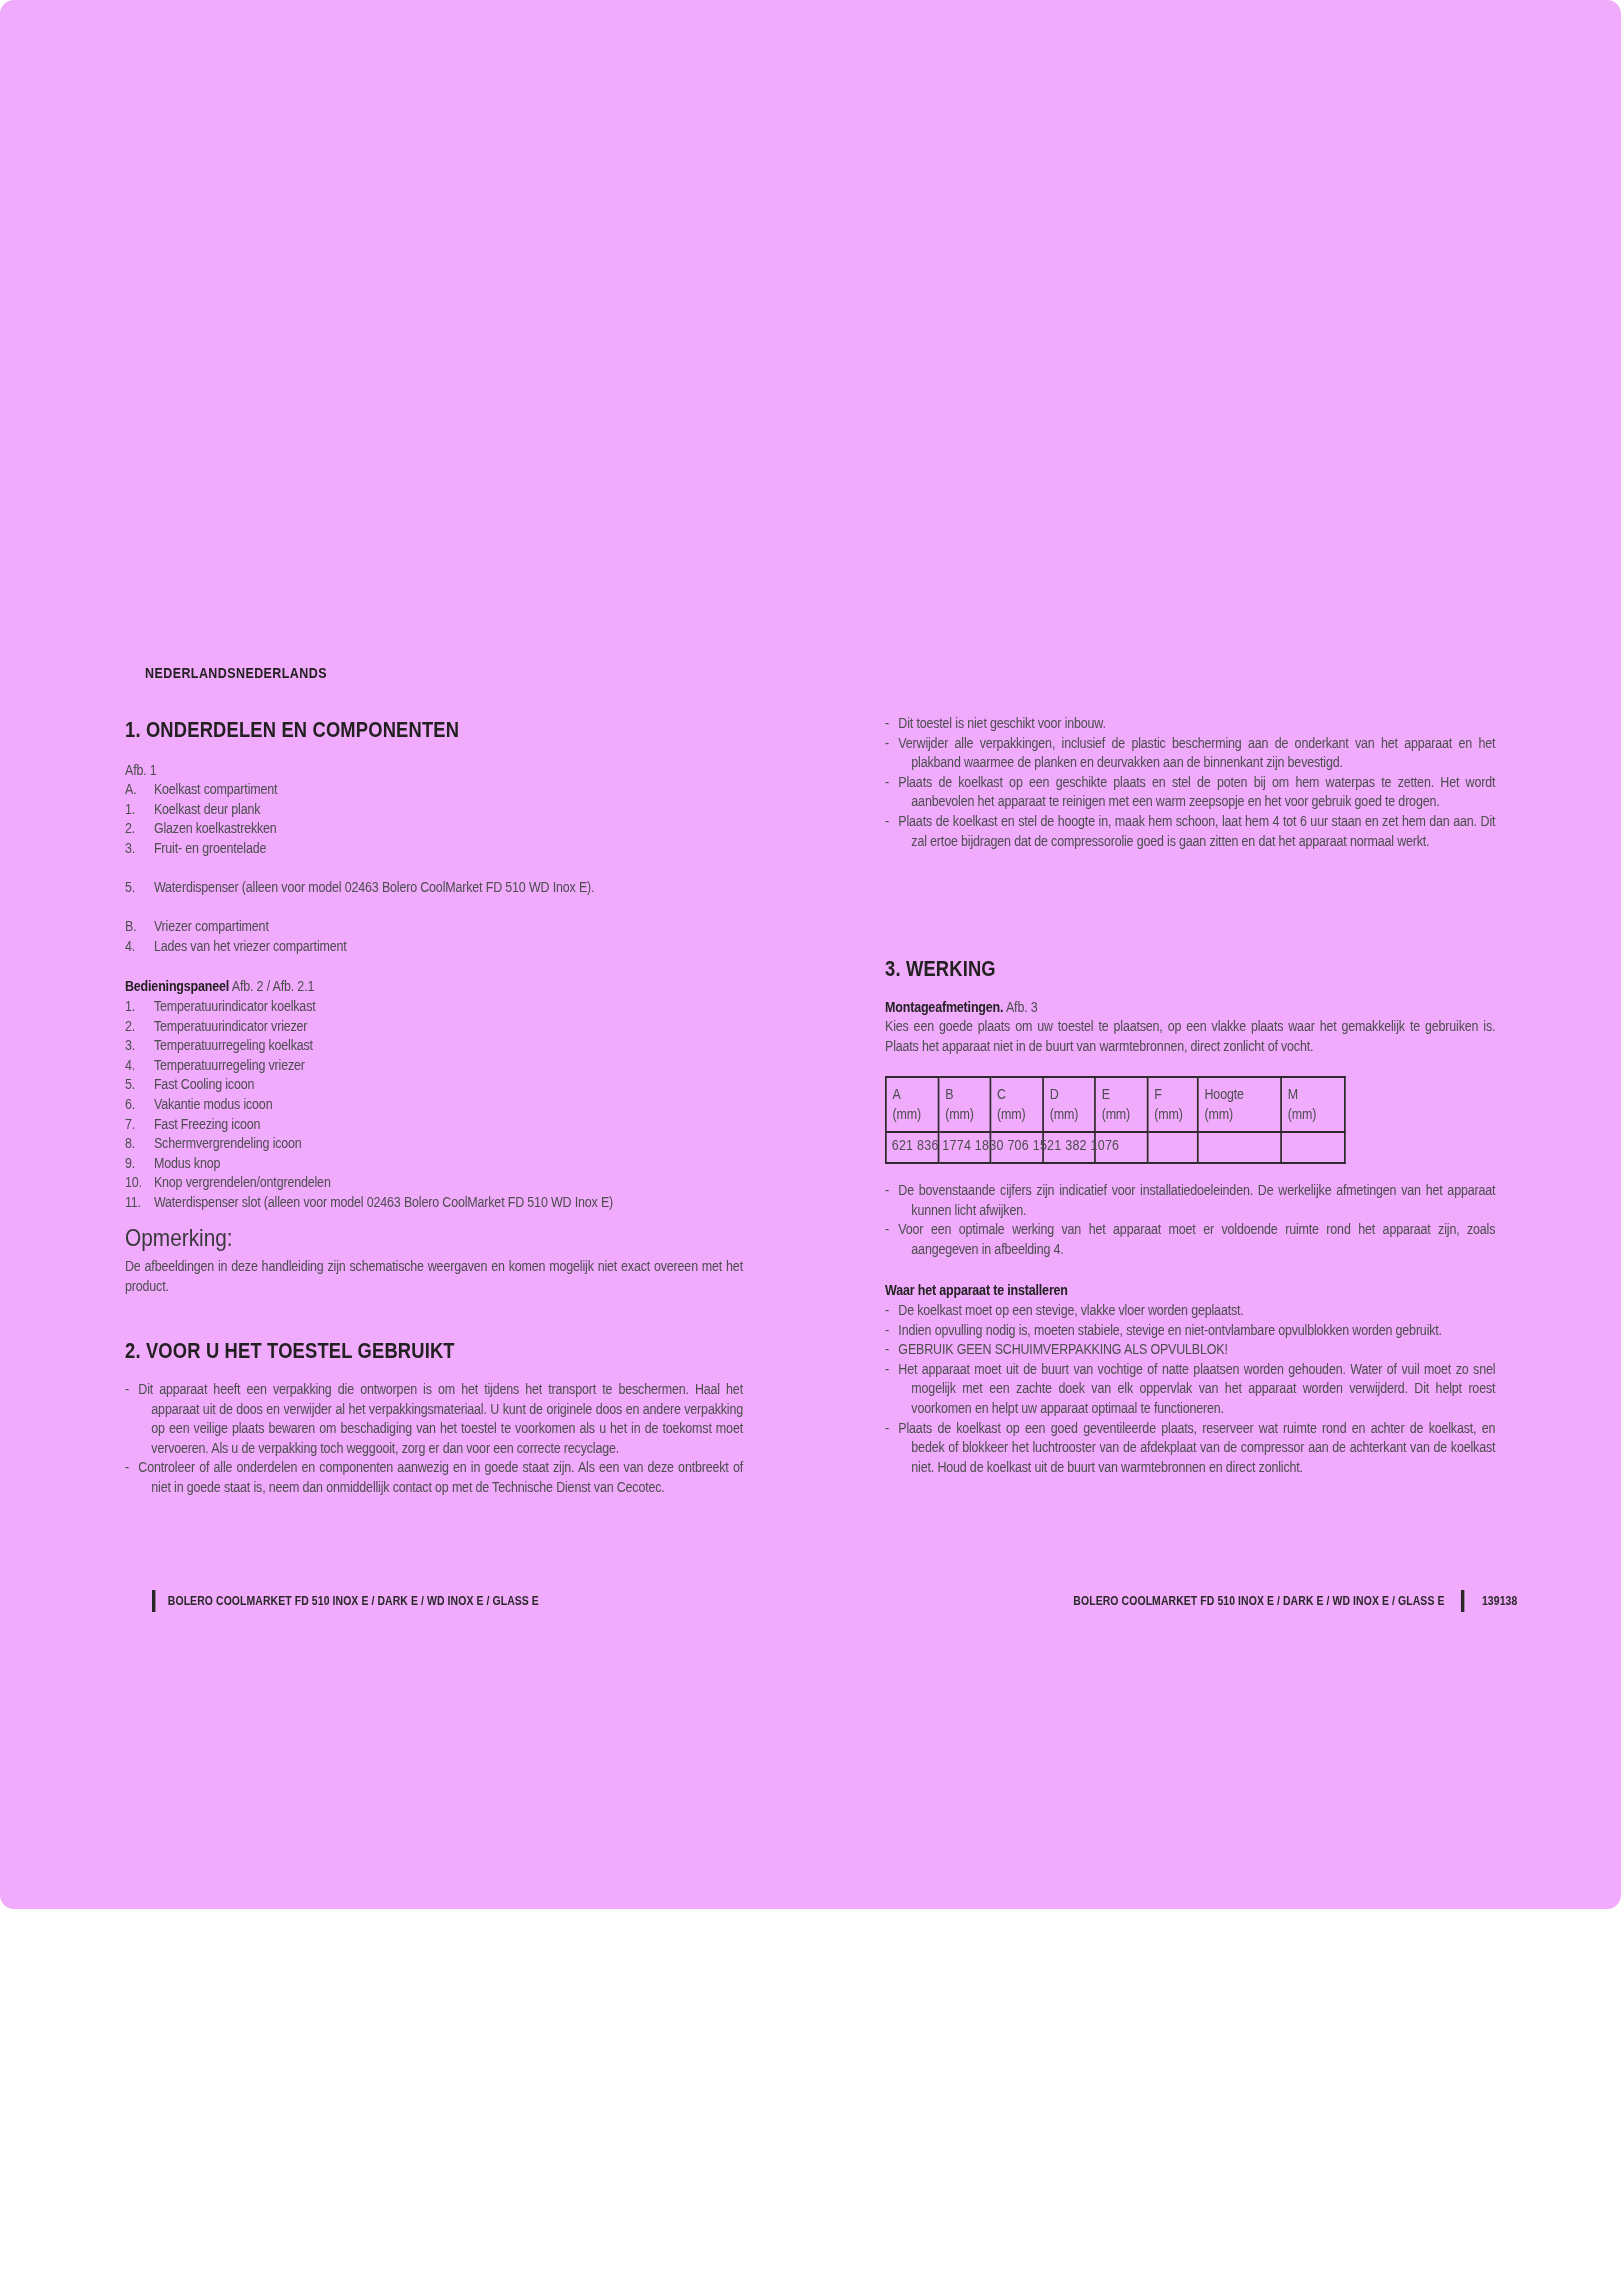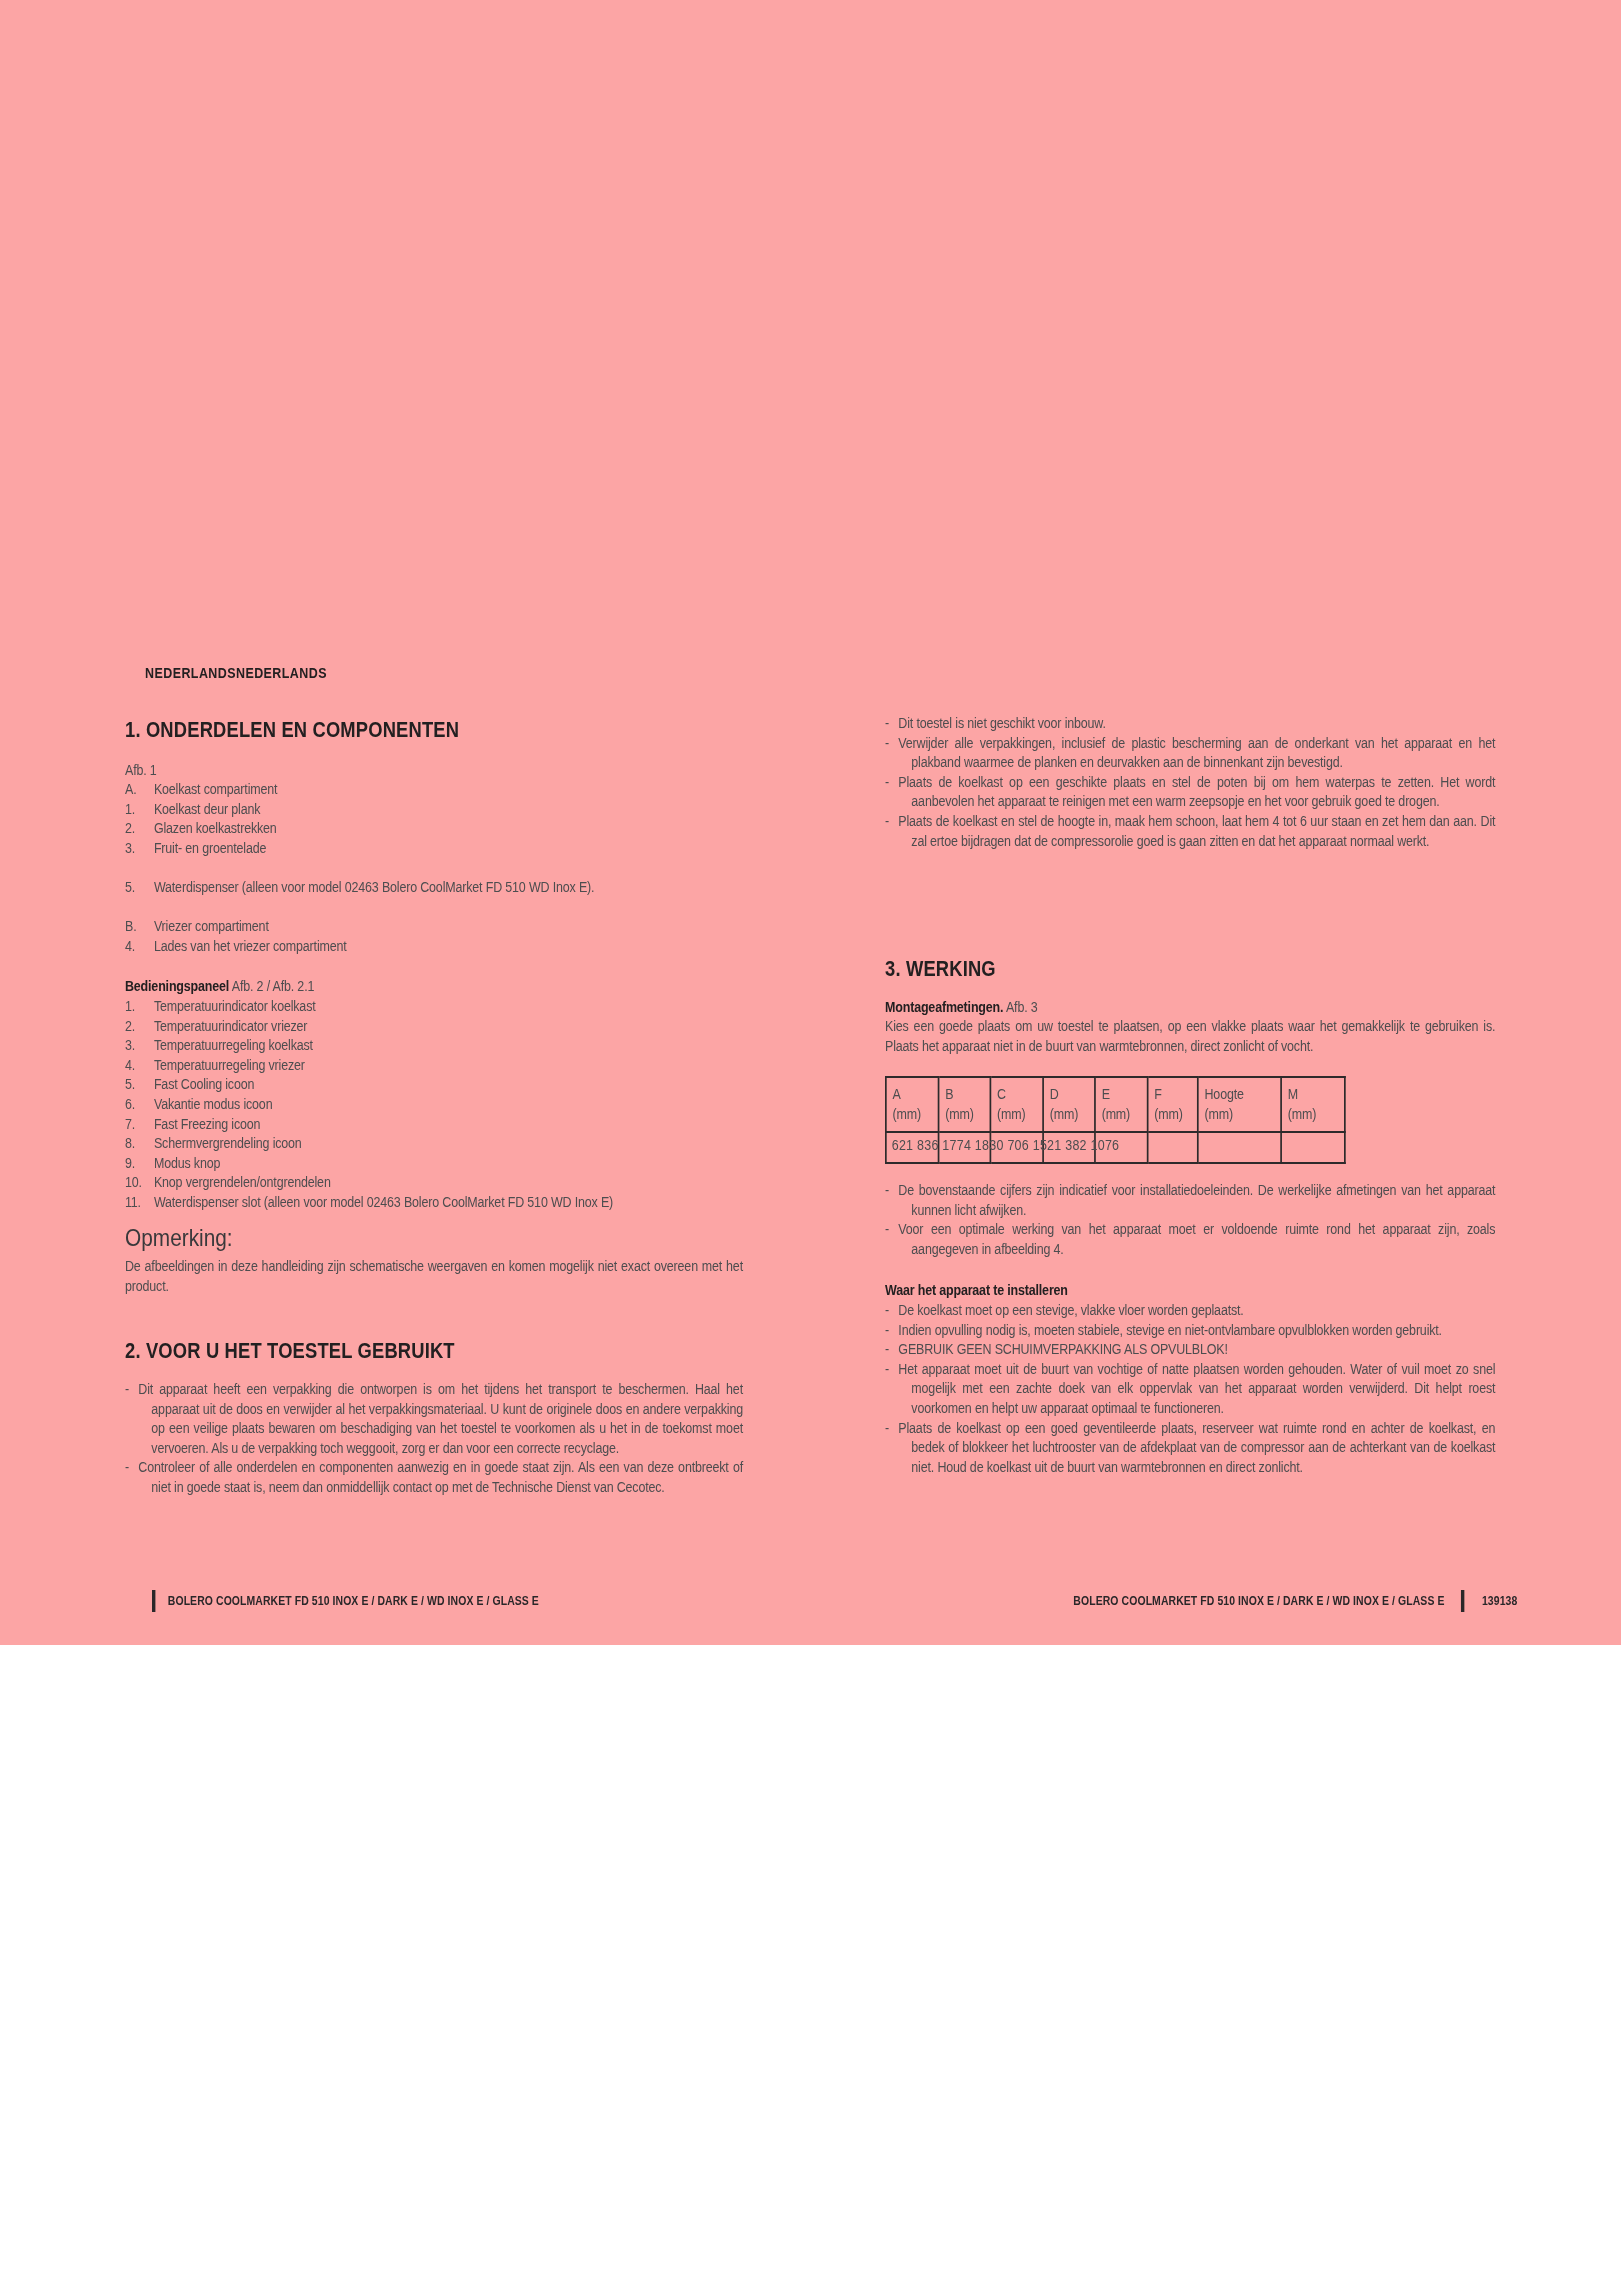--- a/index.html
+++ b/index.html
@@ -1,18 +1,18 @@
 <!DOCTYPE html>
 <html><head>
 <meta charset="utf-8">
 <style>
   * { margin:0; padding:0; box-sizing:border-box; }
   html,body { background:#ffffff; }
   body { font-family:"Liberation Sans", sans-serif; }
-  .page { position:relative; width:1621px; height:1645px; background:#fca5a5; overflow:hidden; }
+  .page { position:relative; width:1621px; height:1909px; background:#f0abfc; overflow:hidden;border-radius:14px; }
 
   
   .blk { position:absolute; transform:scaleX(0.85); transform-origin:0 0; }
   .lcol { left:125px; width:727px; }
   .rcol { left:885px; width:718px; }
 
   .body-txt { font-size:14.7px; line-height:19.6px; color:#4d4d4f; letter-spacing:-0.2px; }
   .just { text-align:justify; }
   .sec-title { font-size:21.6px; line-height:23.5px; font-weight:bold; color:#232021; letter-spacing:0.2px; white-space:nowrap; }
   .lang-header { font-size:14.7px; font-weight:bold; letter-spacing:0.5px; color:#232021; white-space:nowrap; }

